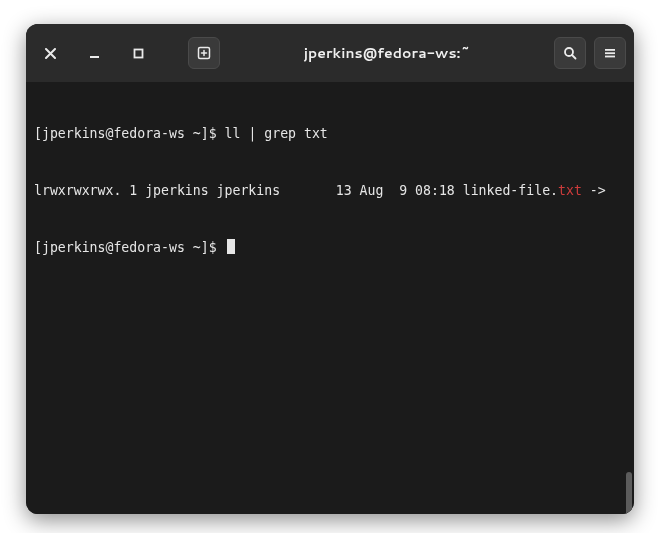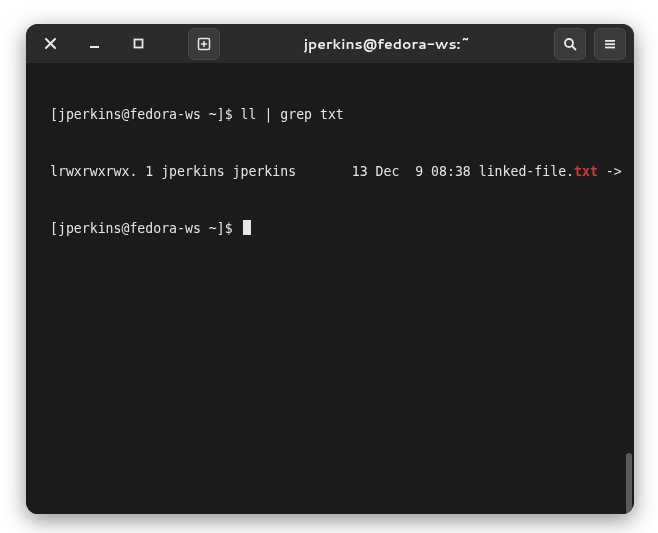--- a/index.html
+++ b/index.html
@@ -17,21 +17,21 @@
     width: 608px;
     height: 490px;
     background: #1b1b1b;
     border-radius: 12px;
     box-shadow: 0 6px 22px rgba(0,0,0,0.45);
     display: flex;
     flex-direction: column;
     overflow: hidden;
   }
   .titlebar {
-    height: 39px;
+    height: 58px;
     background: #2b2b2b;
     display: flex;
     align-items: center;
     padding: 0 8px;
     gap: 12px;
     flex-shrink: 0;
   }
   .tb-btn {
     width: 32px;
     height: 32px;
@@ -56,30 +56,30 @@
     font-weight: 600;
     letter-spacing: 0.1px;
   }
   .tb-right {
     display: flex;
     gap: 8px;
   }
   .terminal {
     flex: 1;
     background: #1b1b1b;
-    padding: 4px 8px 8px 24px;
+    padding: 4px 8px 8px 8px;
     color: #e6e6e6;
     font-size: 13.2px;
     line-height: 19px;
     white-space: pre;
     overflow: hidden;
     position: relative;
   }
   .line { white-space: pre; }
-  .hl-red { color: #cc3b3b; font-weight: bold; }
+  .hl-red { color: #cc3b3b; font-weight: normal; }
   .cursor {
     display: inline-block;
     width: 8px;
     height: 15px;
     background: #e6e6e6;
     vertical-align: -2px;
     margin-left: 2px;
   }
   .scrollbar {
     position: absolute;
@@ -134,19 +134,19 @@
           <rect x="2" y="3" width="10" height="1.8" fill="#eaeaea"></rect>
           <rect x="2" y="6.3" width="10" height="1.8" fill="#eaeaea"></rect>
           <rect x="2" y="9.6" width="10" height="1.8" fill="#eaeaea"></rect>
         </svg>
       </div>
     </div>
   </div>
 
   <div class="terminal">
     <div class="line"><span>[jperkins@fedora-ws ~]$ </span><span>ll | grep txt</span></div>
-    <div class="line"><span>lrwxrwxrwx. 1 jperkins jperkins       13 Dec  9 08:38 linked-file.</span><span class="hl-red">txt</span><span> -&gt;</span></div>
+    <div class="line"><span>lrwxrwxrwx. 1 jperkins jperkins       13 Aug  9 08:18 linked-file.</span><span class="hl-red">txt</span><span> -&gt;</span></div>
     <div class="line"><span>[jperkins@fedora-ws ~]$ </span><span class="cursor"></span></div>
 
     <div class="scrollbar"></div>
   </div>
 
 </div>
 
 </body></html>

